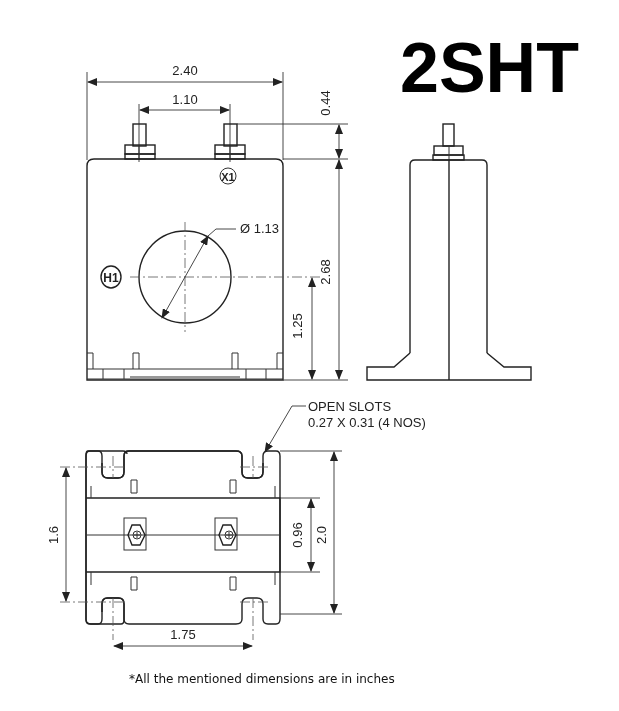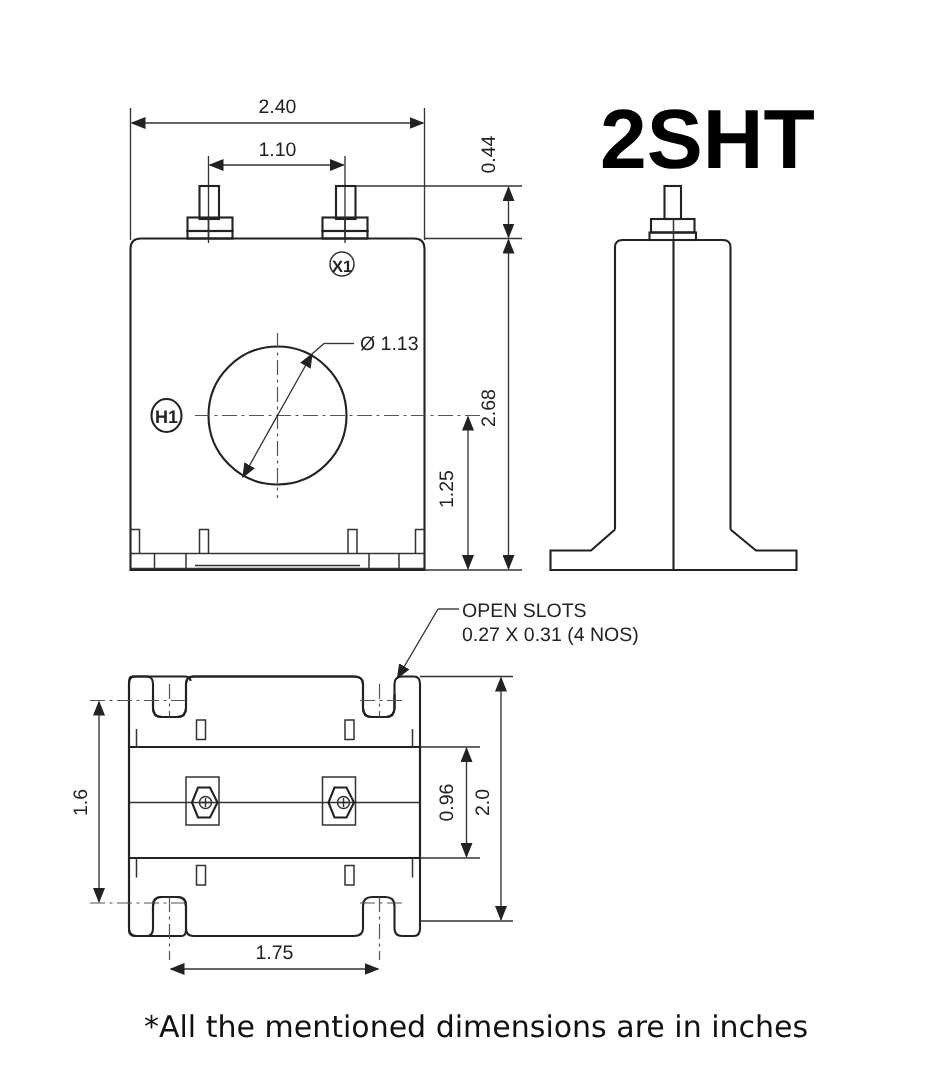--- a/index.html
+++ b/index.html
@@ -1,19 +1,19 @@
 <!DOCTYPE html>
 <html><head>
   <meta charset="utf-8">
   <style>
     html, body { margin: 0; padding: 0; background: #ffffff; }
     body { width: 619px; height: 711px; position: relative; overflow: hidden; font-family: "Liberation Sans", sans-serif; }
     #drawing { position: absolute; left: 0; top: 0; }
-    .title { position: absolute; left: 400px; top: 28px; font-family: "Liberation Sans", sans-serif; font-weight: bold; font-size: 56px; color: #000; letter-spacing: 0px; margin-top: 32px; }
-    .footnote { position: absolute; left: 96px; top: 672px; font-family: "DejaVu Sans", sans-serif; font-size: 20px; color: #111; }
+    .title { position: absolute; left: 400px; top: 28px; font-family: "Liberation Sans", sans-serif; font-weight: bold; font-size: 70px; color: #000; letter-spacing: 0px; }
+    .footnote { position: absolute; left: 129px; top: 672px; font-family: "DejaVu Sans", sans-serif; font-size: 12px; color: #111; }
     svg text { font-family: "Liberation Sans", sans-serif; fill: #222; }
     .ln { stroke: #333; stroke-width: 1; fill: none; }
     .thk { stroke: #222; stroke-width: 1.4; fill: none; }
     .ctr { stroke: #555; stroke-width: 0.8; fill: none; stroke-dasharray: 10 3 2 3; }
     .dim { stroke: #333; stroke-width: 0.9; fill: none; }
   </style>
 </head>
 <body>
 
 <div class="title">2SHT</div>

